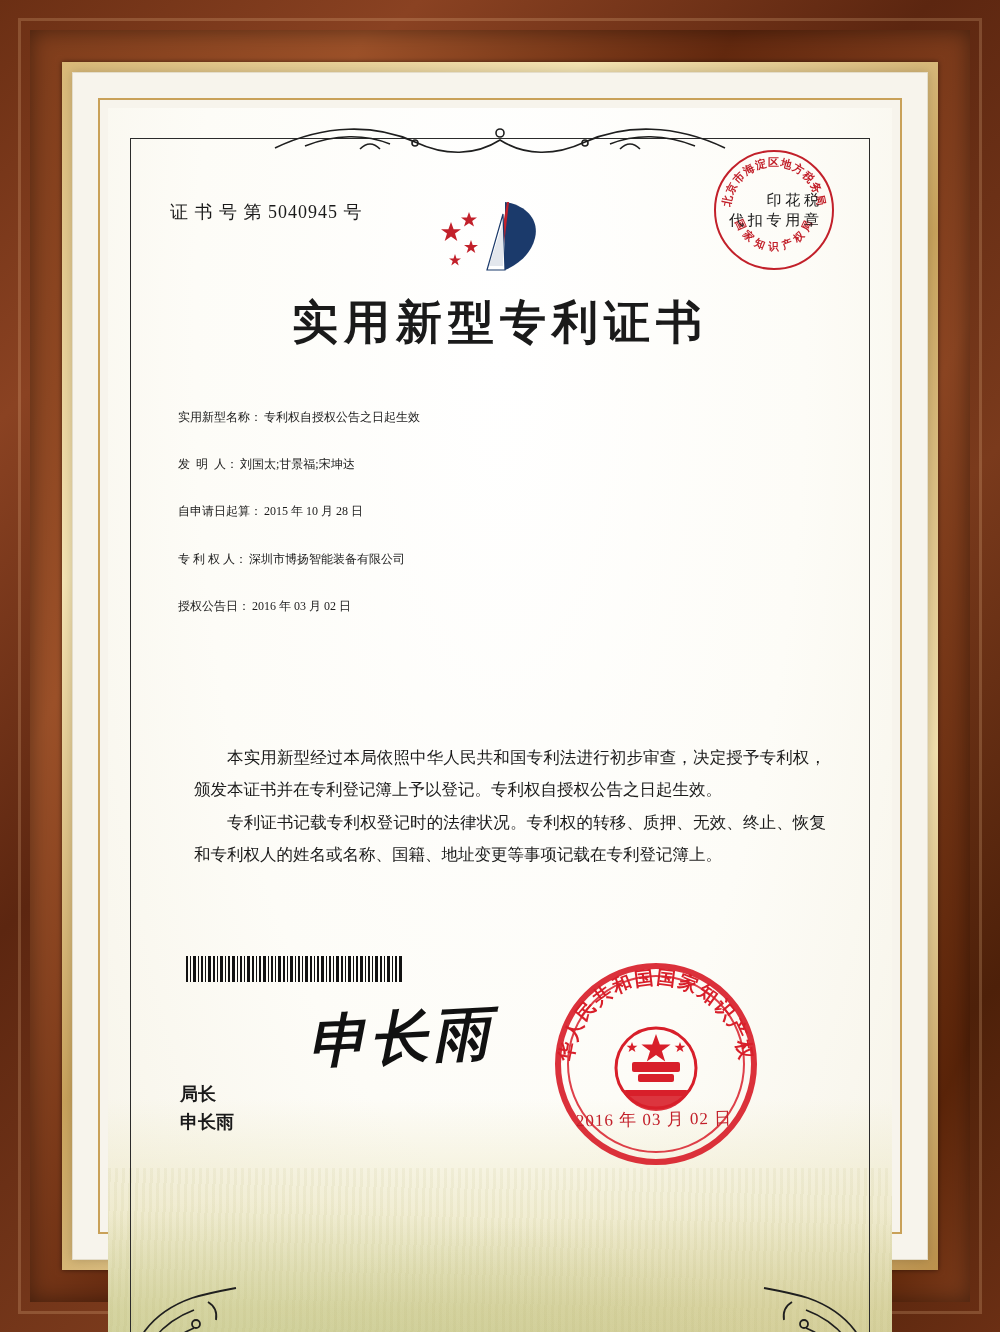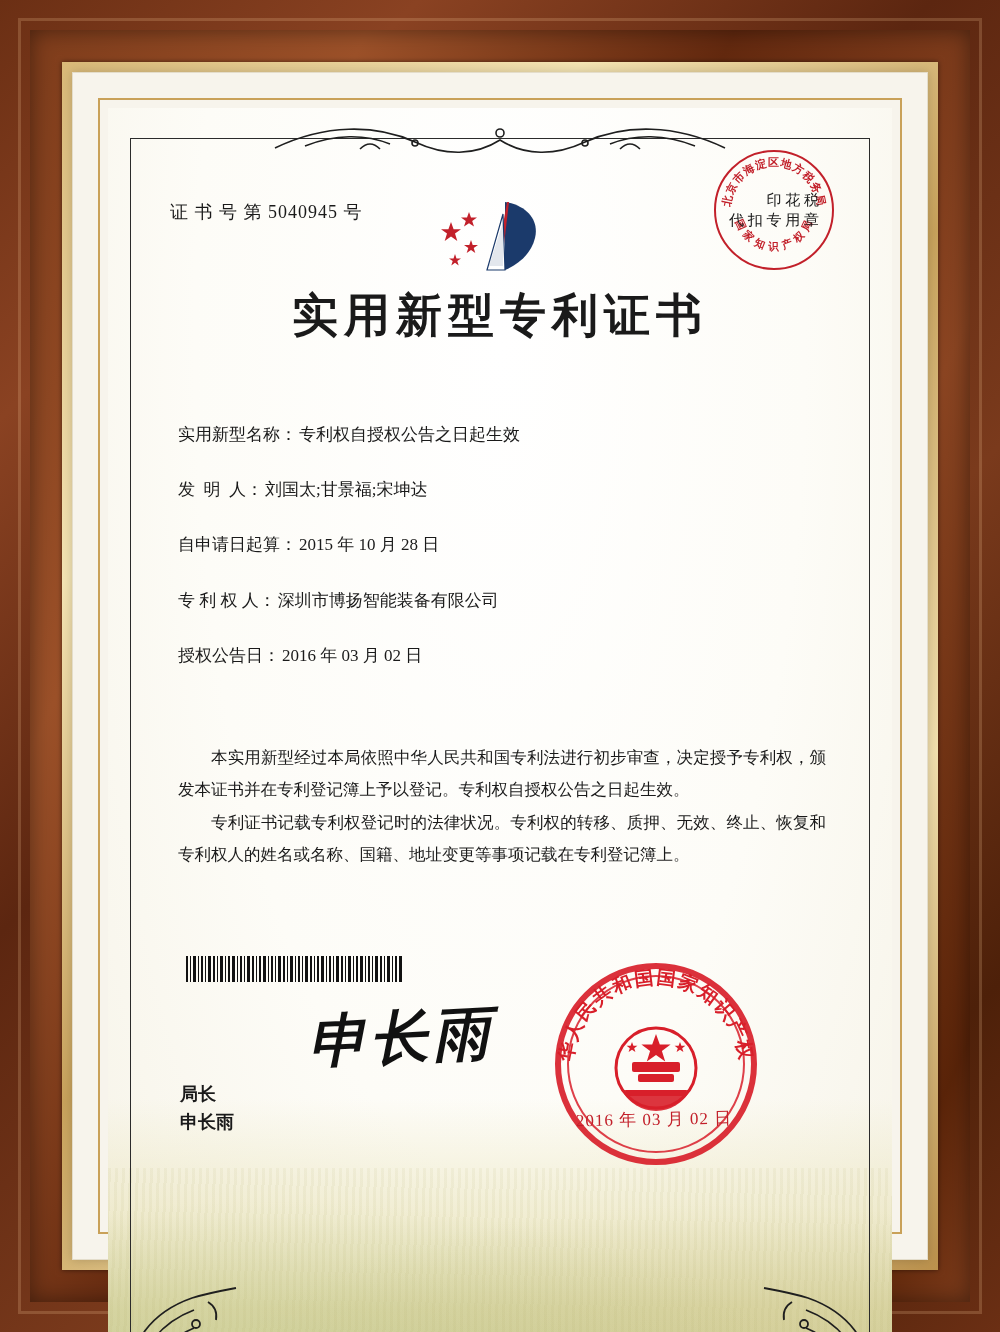--- a/index.html
+++ b/index.html
@@ -136,33 +136,33 @@
 
   .seal-top {
     position: absolute;
     right: 58px; top: 42px;
     width: 120px; height: 120px;
   }
 
   .title {
     position: absolute;
     left: 0; right: 0;
-    top: 177px;
+    top: 184px;
     text-align: center;
     font-size: 46px;
     font-weight: bold;
     letter-spacing: 6px;
     font-family: "Liberation Serif", serif;
   }
 
   .fields {
     position: absolute;
-    left: 70px; top: 313px;
+    left: 70px; top: 300px;
     width: 640px;
-    font-size: 17px;
+    font-size: 12px;
     line-height: 1.6;
   }
   .field-row {
     display: flex;
     align-items: baseline;
     margin-bottom: 28px;
   }
   .field-label {
     white-space: pre;
     flex: 0 0 auto;
@@ -177,21 +177,21 @@
 
   .paras {
     position: absolute;
     left: 70px; top: 634px;
     width: 648px;
     font-size: 16.5px;
     line-height: 1.92;
     text-align: justify;
   }
   .paras p {
-    margin: 0 0 2px 0;
+    margin: 0 0 2px 16px;
     text-indent: 2em;
   }
 
   .barcode {
     position: absolute;
     left: 78px; top: 848px;
     width: 218px; height: 26px;
   }
 
   .director-block {

